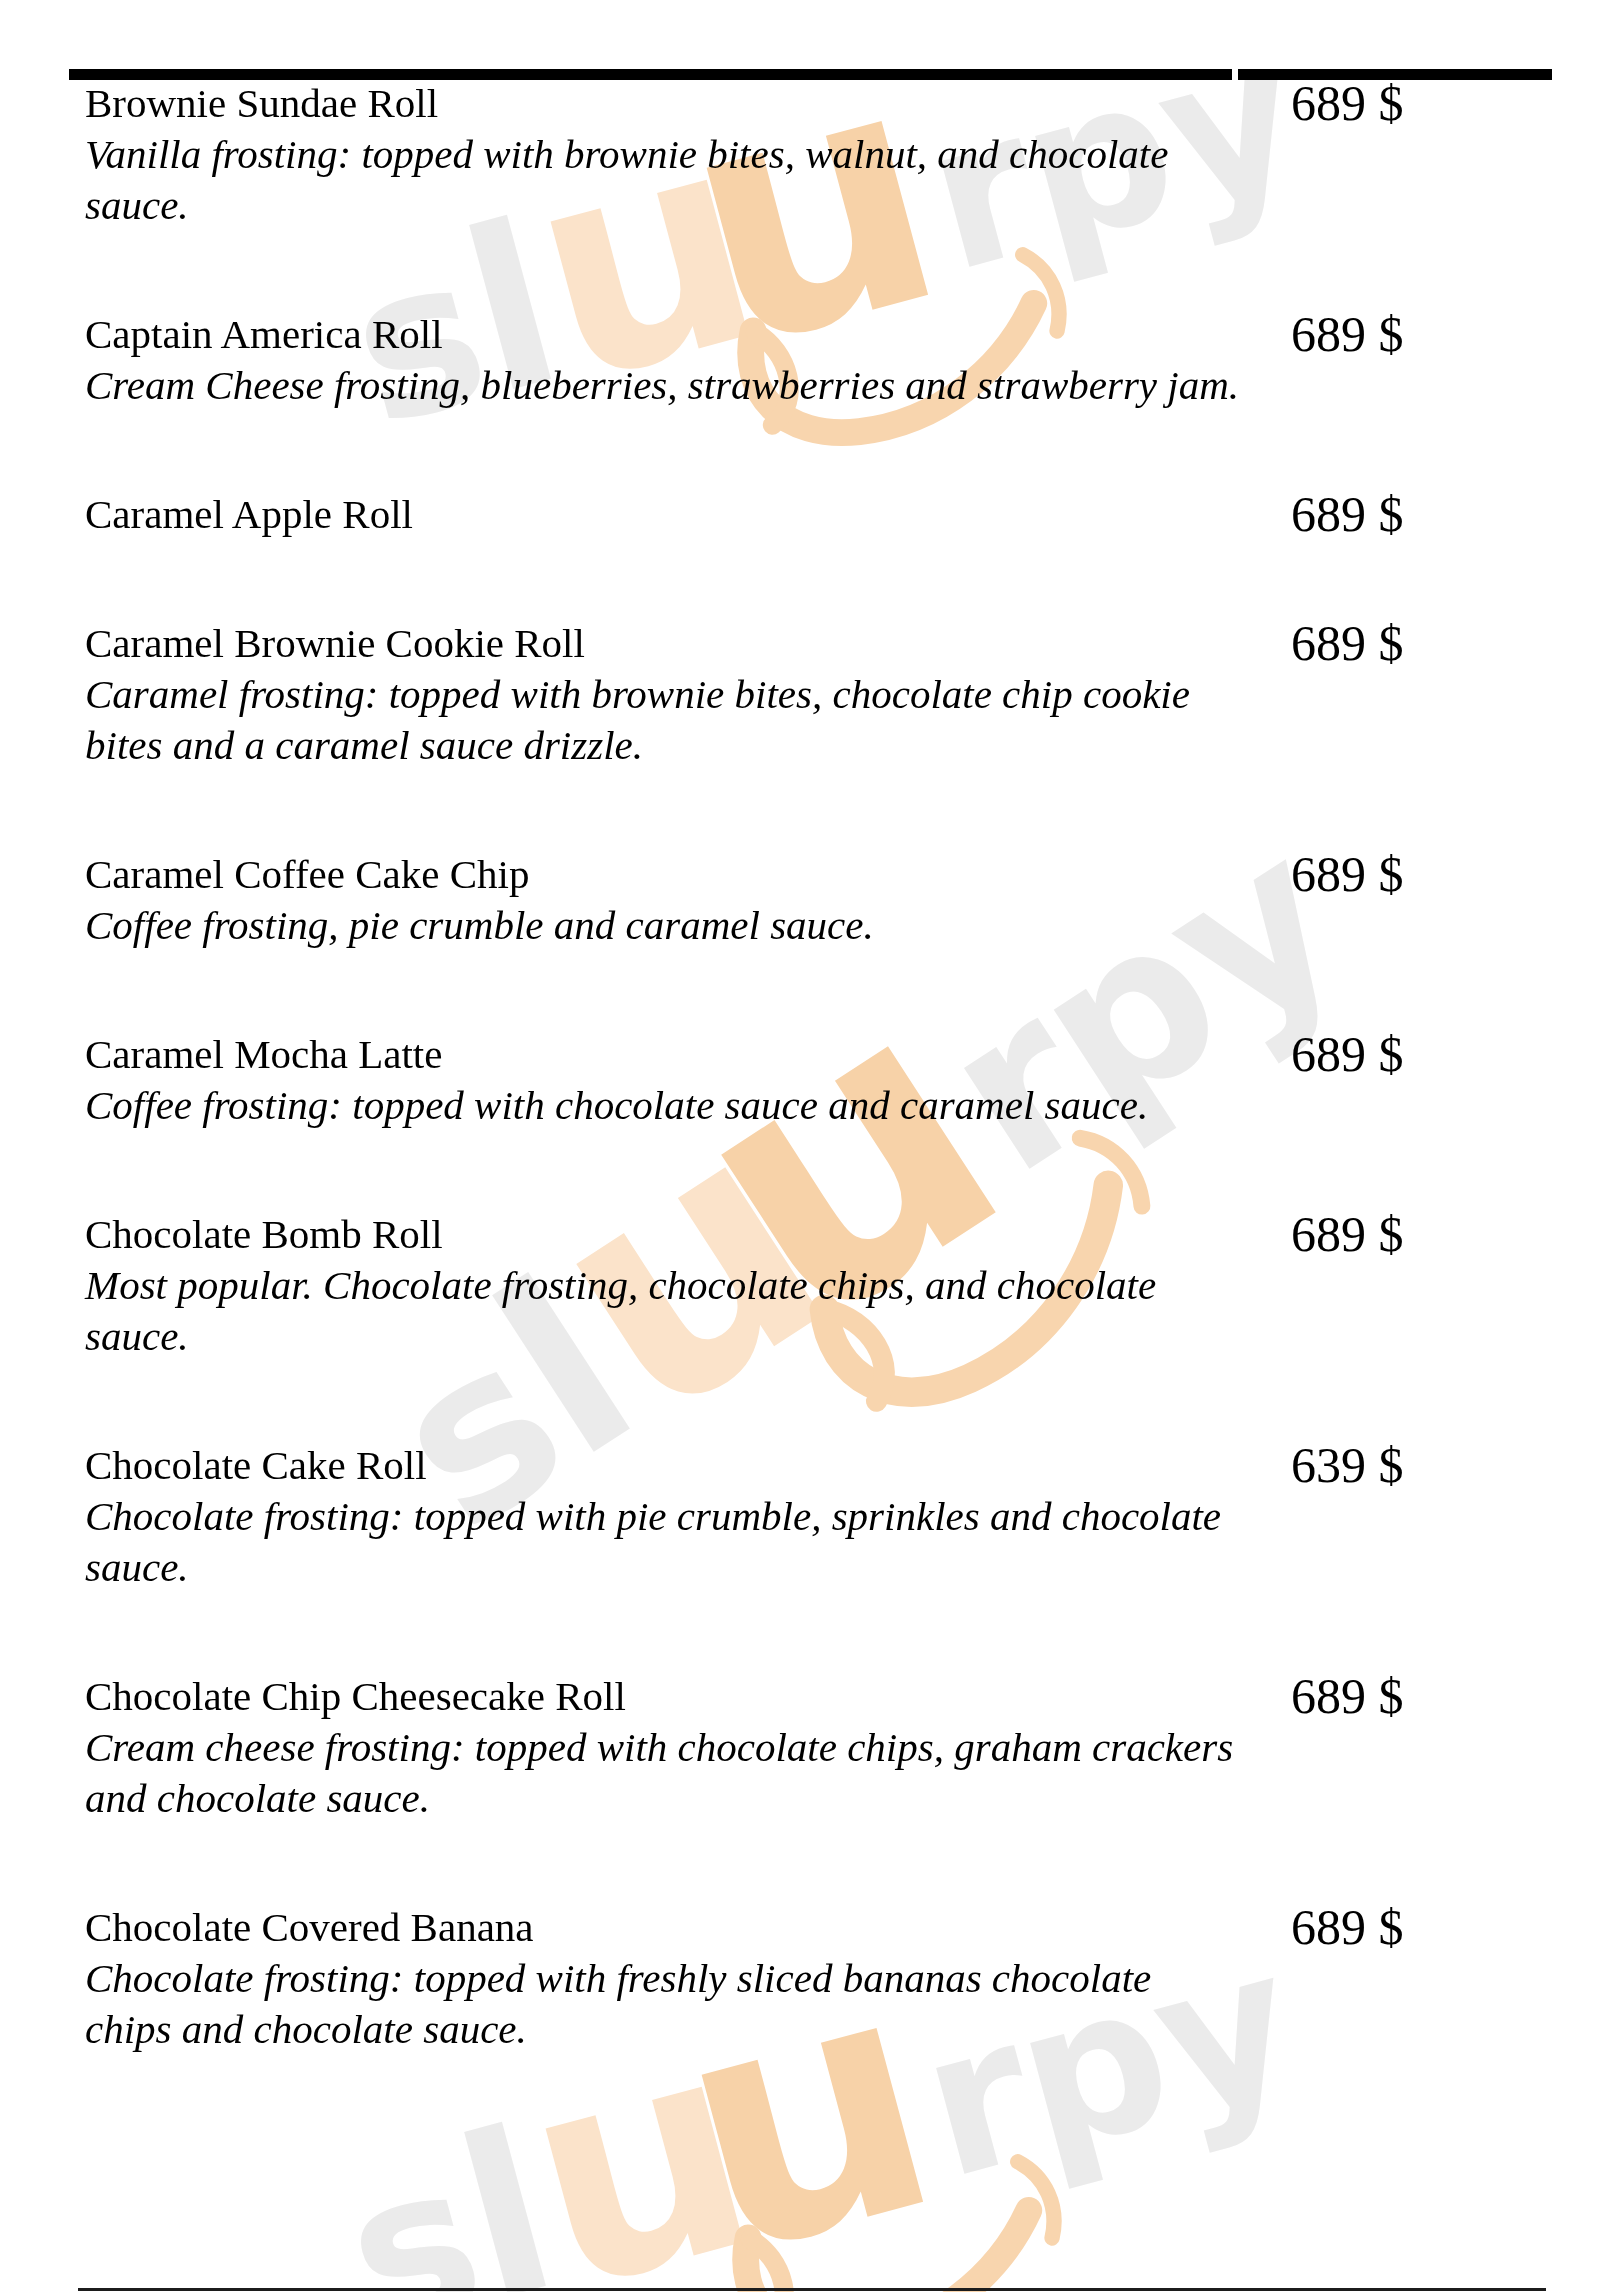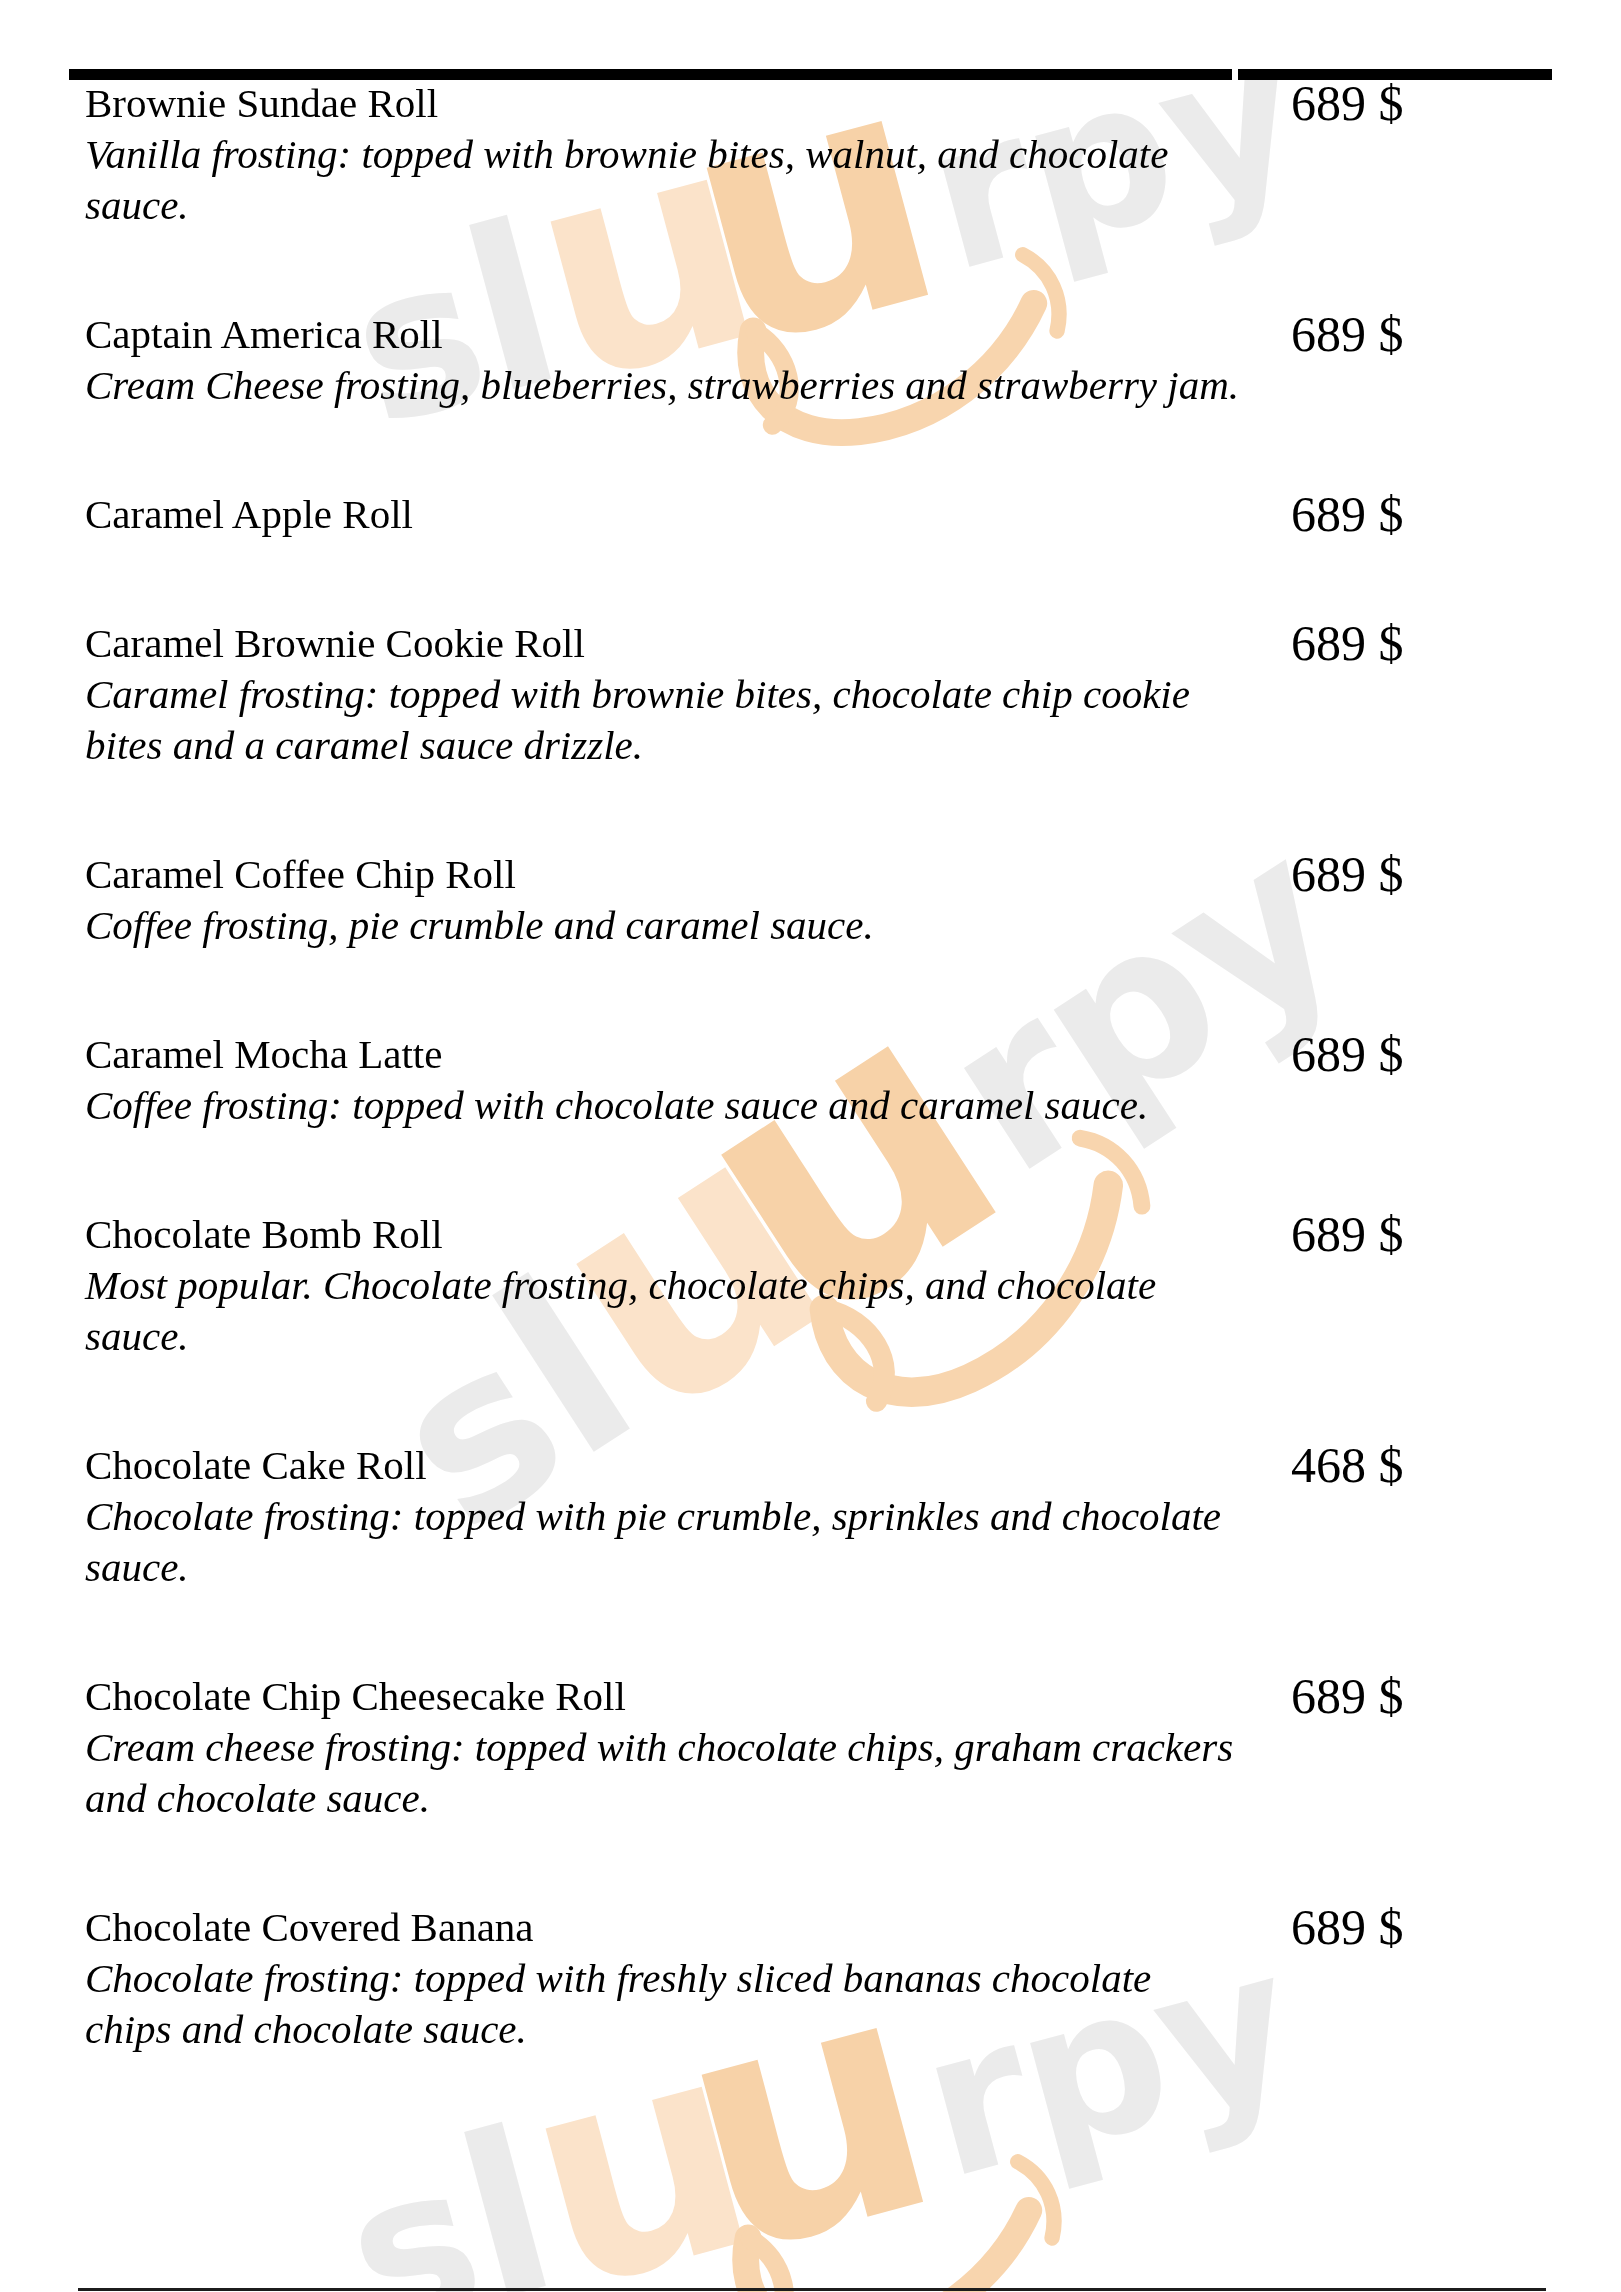--- a/index.html
+++ b/index.html
@@ -176,21 +176,21 @@
       <div class="name-row">
         <span class="item-name">Caramel Brownie Cookie Roll</span>
         <span class="item-price">689 $</span>
       </div>
       <div class="item-desc">Caramel frosting: topped with brownie bites, chocolate chip cookie
 bites and a caramel sauce drizzle.</div>
     </div>
 
     <div class="item">
       <div class="name-row">
-        <span class="item-name">Caramel Coffee Chip Roll</span>
+        <span class="item-name">Caramel Coffee Cake Chip</span>
         <span class="item-price">689 $</span>
       </div>
       <div class="item-desc">Coffee frosting, pie crumble and caramel sauce.</div>
     </div>
 
     <div class="item">
       <div class="name-row">
         <span class="item-name">Caramel Mocha Latte</span>
         <span class="item-price">689 $</span>
       </div>
@@ -202,21 +202,21 @@
         <span class="item-name">Chocolate Bomb Roll</span>
         <span class="item-price">689 $</span>
       </div>
       <div class="item-desc">Most popular. Chocolate frosting, chocolate chips, and chocolate
 sauce.</div>
     </div>
 
     <div class="item">
       <div class="name-row">
         <span class="item-name">Chocolate Cake Roll</span>
-        <span class="item-price">468 $</span>
+        <span class="item-price">639 $</span>
       </div>
       <div class="item-desc">Chocolate frosting: topped with pie crumble, sprinkles and chocolate
 sauce.</div>
     </div>
 
     <div class="item">
       <div class="name-row">
         <span class="item-name">Chocolate Chip Cheesecake Roll</span>
         <span class="item-price">689 $</span>
       </div>

